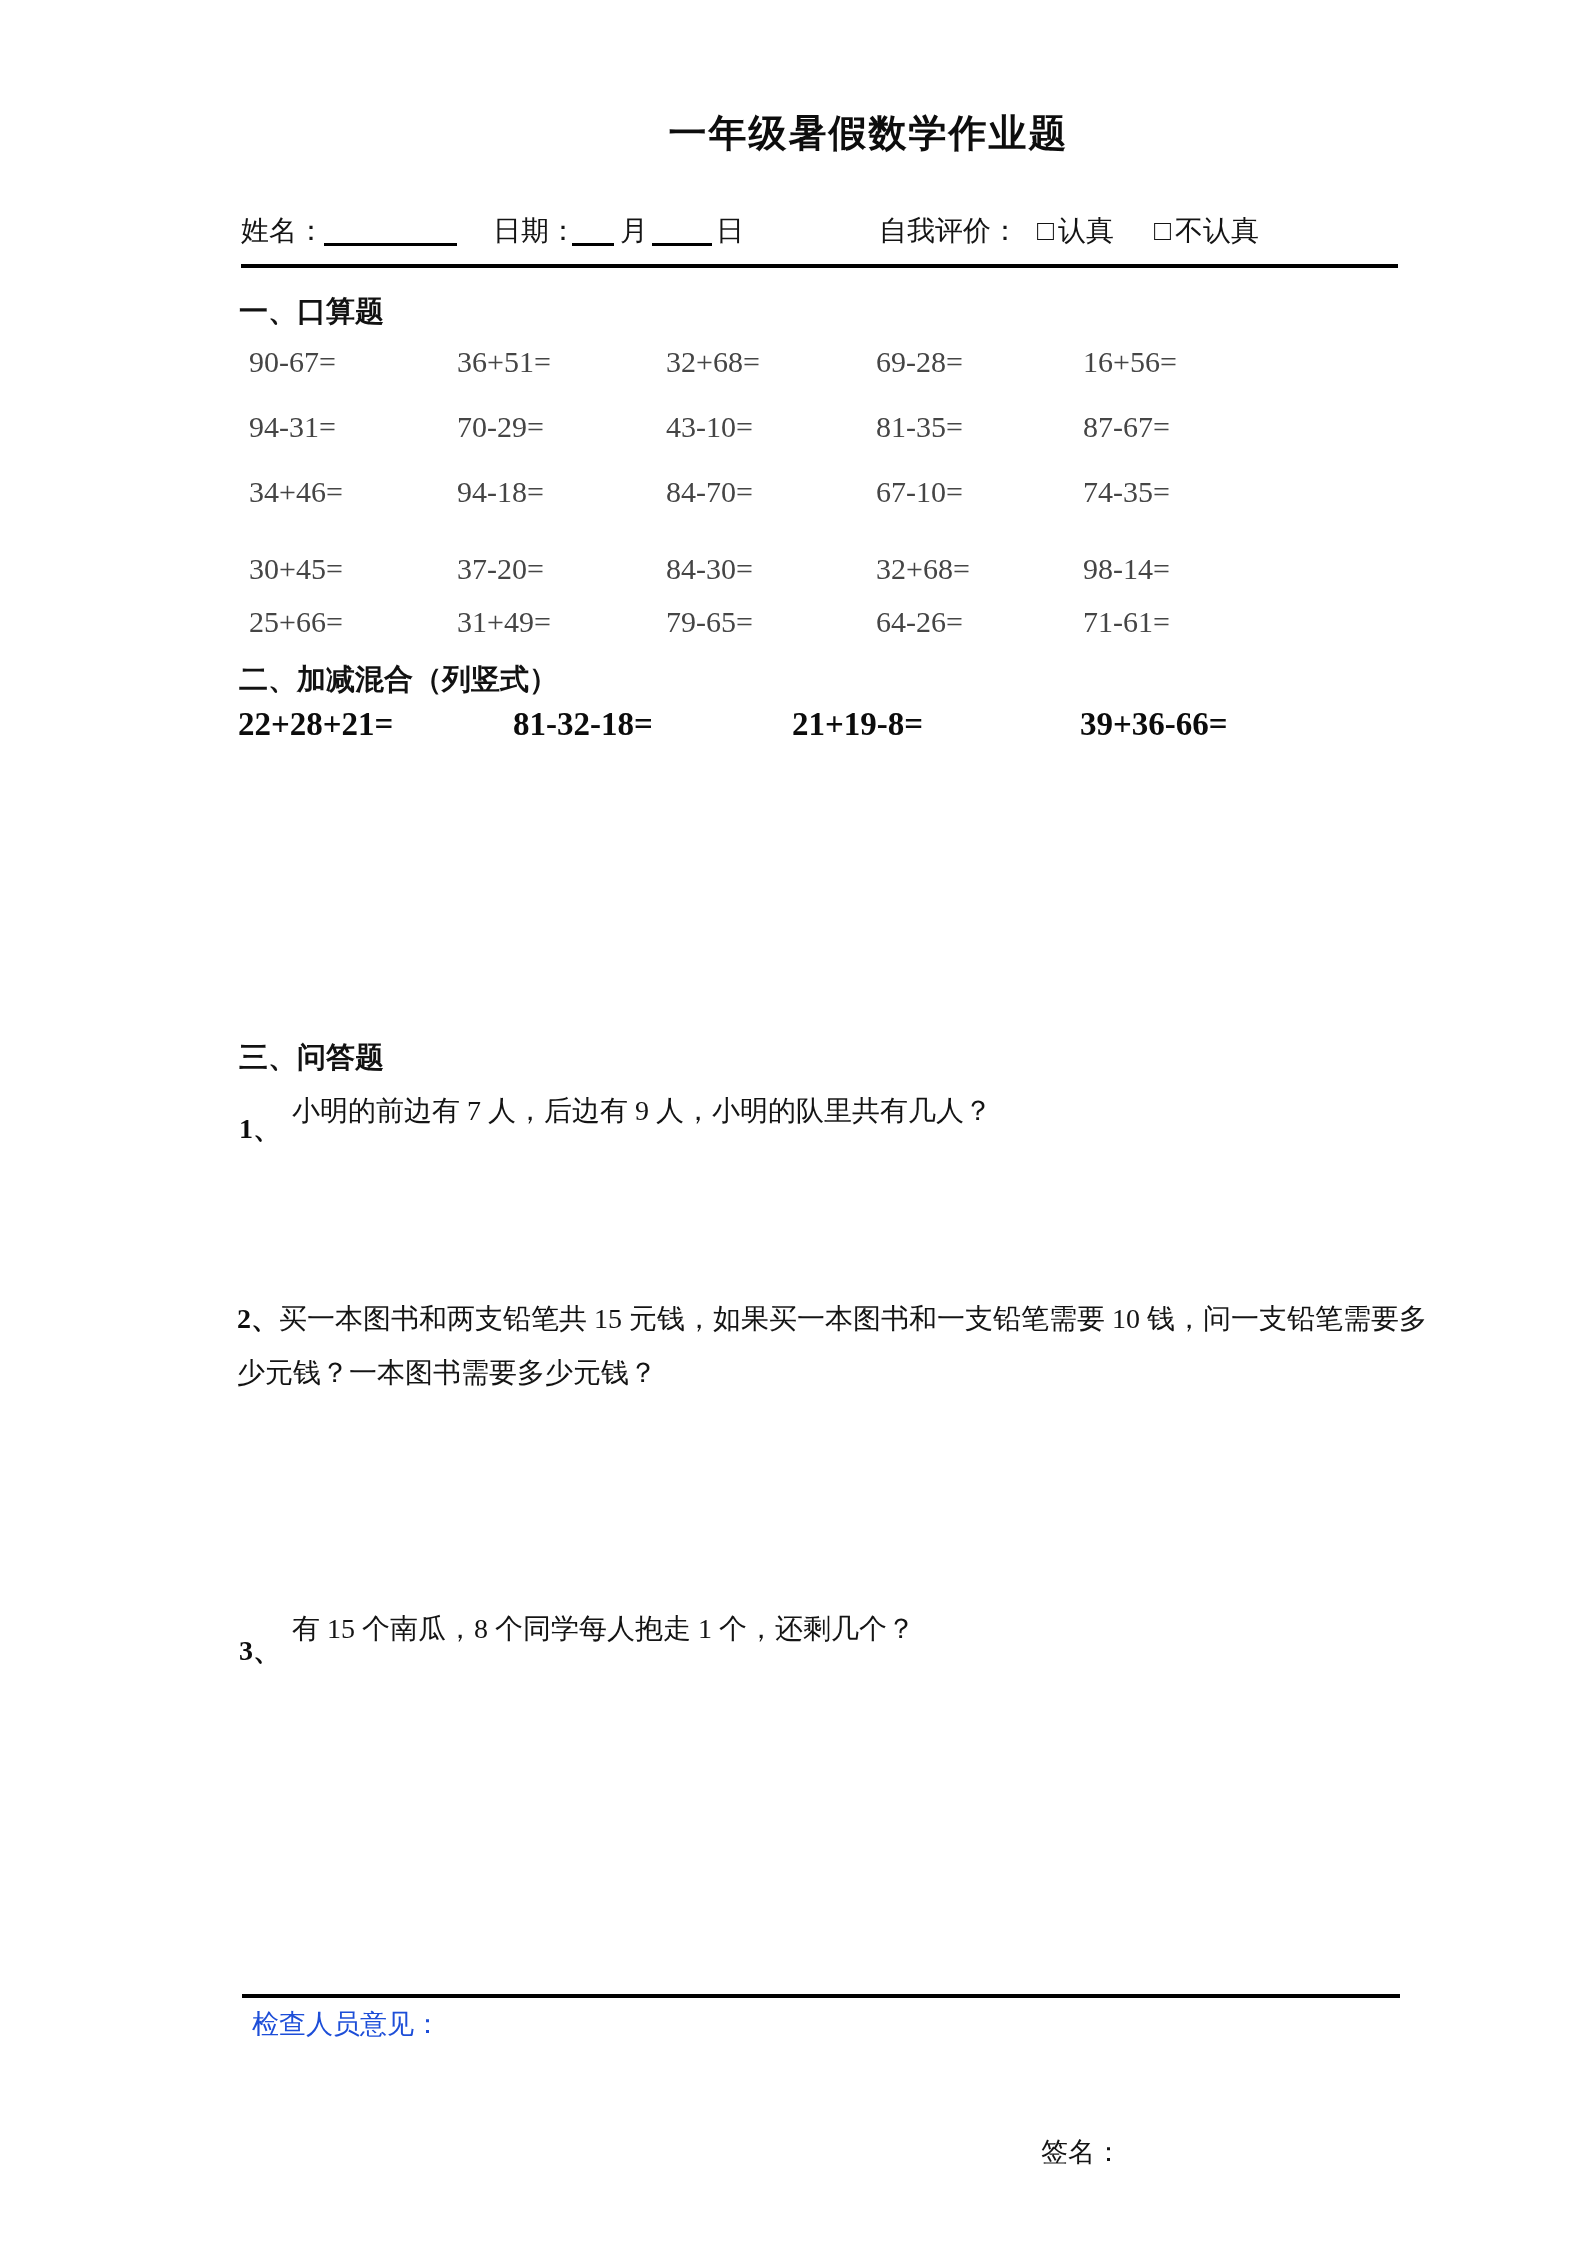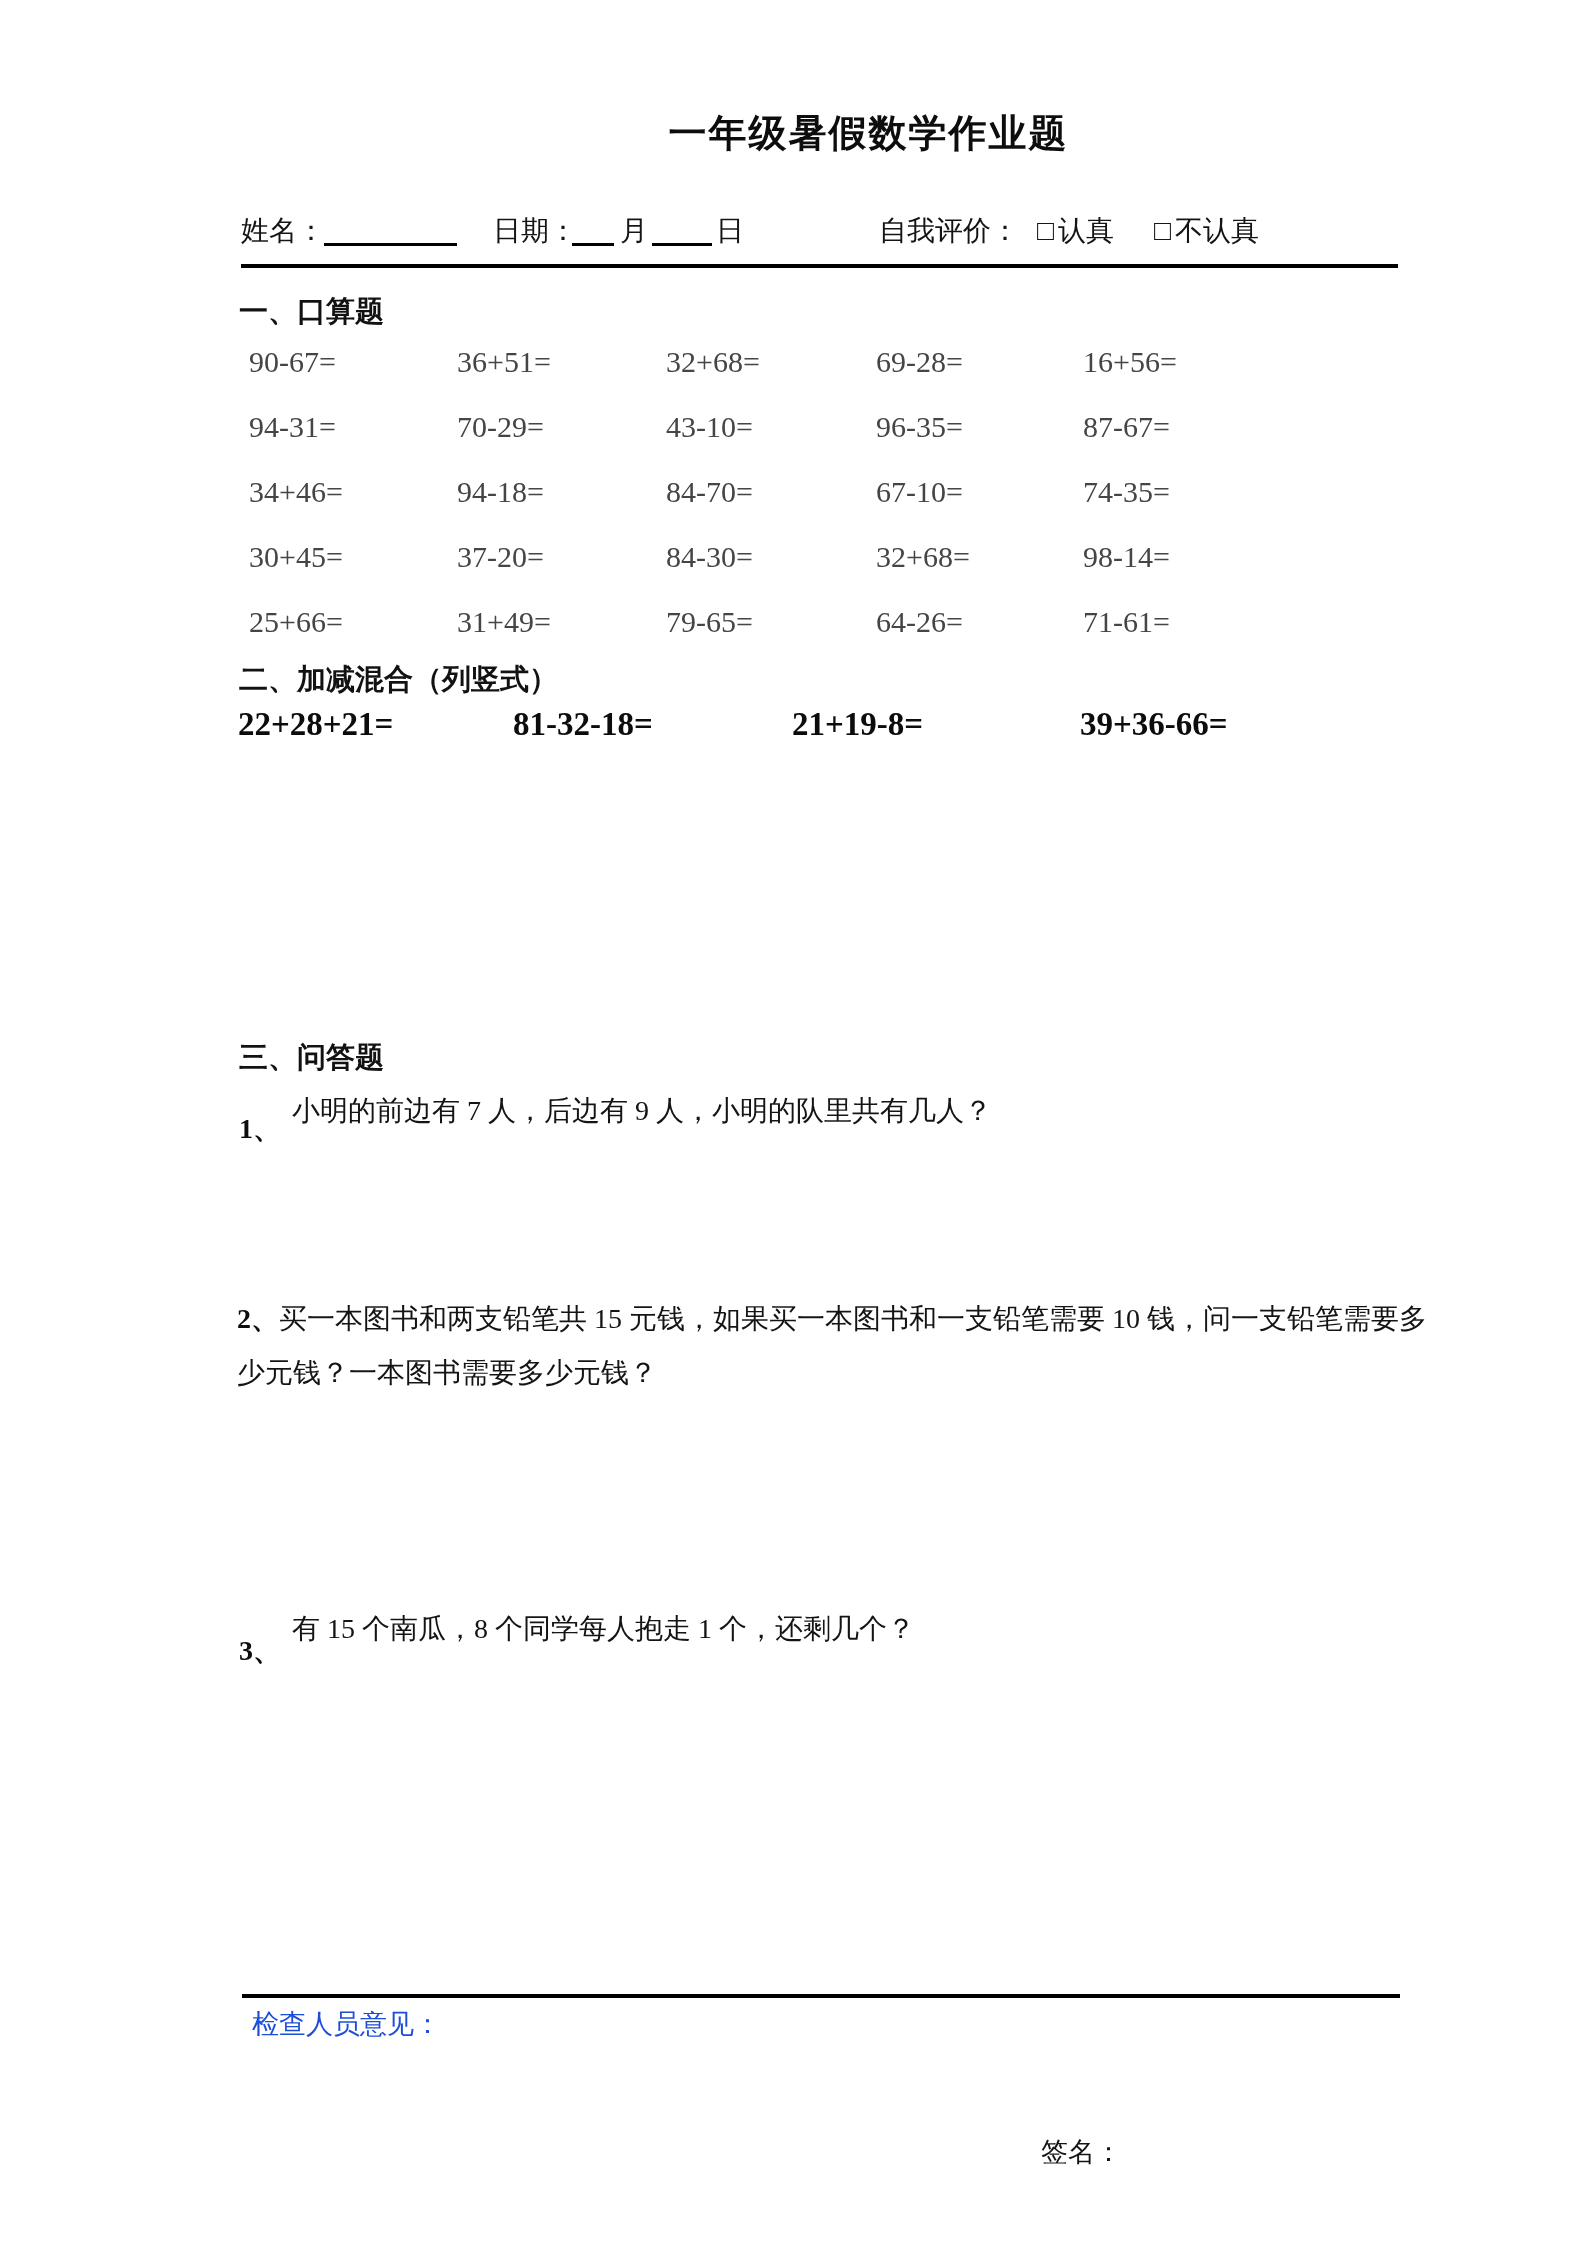--- a/index.html
+++ b/index.html
@@ -59,21 +59,21 @@
 
   
   .s1-grid{position:absolute;left:249px;top:345px;width:1100px;height:300px;}
   .cell{
     position:absolute;
     font-size:30px;
     color:#454545;
     font-family:"Liberation Serif", serif;
     white-space:nowrap;
   }
-  .r0{top:0;}.r1{top:65px;}.r2{top:130px;}.r3{top:195px;}.r4{top:260px;}
+  .r0{top:0;}.r1{top:65px;}.r2{top:130px;}.r3{top:207px;}.r4{top:260px;}
   .c0{left:0;}.c1{left:208px;}.c2{left:417px;}.c3{left:627px;}.c4{left:834px;}
 
   
   .s2-problems{position:absolute;left:238px;top:706px;width:1200px;height:44px;}
   .vf{
     position:absolute;
     font-family:Liberation Serif, serif;
     font-weight:700;
     font-size:33px;
     color:#0c0c0c;
@@ -146,21 +146,21 @@
 
   <div class="s1-grid">
     <span class="cell r0 c0">90-67=</span>
     <span class="cell r0 c1">36+51=</span>
     <span class="cell r0 c2">32+68=</span>
     <span class="cell r0 c3">69-28=</span>
     <span class="cell r0 c4">16+56=</span>
     <span class="cell r1 c0">94-31=</span>
     <span class="cell r1 c1">70-29=</span>
     <span class="cell r1 c2">43-10=</span>
-    <span class="cell r1 c3">96-35=</span>
+    <span class="cell r1 c3">81-35=</span>
     <span class="cell r1 c4">87-67=</span>
     <span class="cell r2 c0">34+46=</span>
     <span class="cell r2 c1">94-18=</span>
     <span class="cell r2 c2">84-70=</span>
     <span class="cell r2 c3">67-10=</span>
     <span class="cell r2 c4">74-35=</span>
     <span class="cell r3 c0">30+45=</span>
     <span class="cell r3 c1">37-20=</span>
     <span class="cell r3 c2">84-30=</span>
     <span class="cell r3 c3">32+68=</span>

